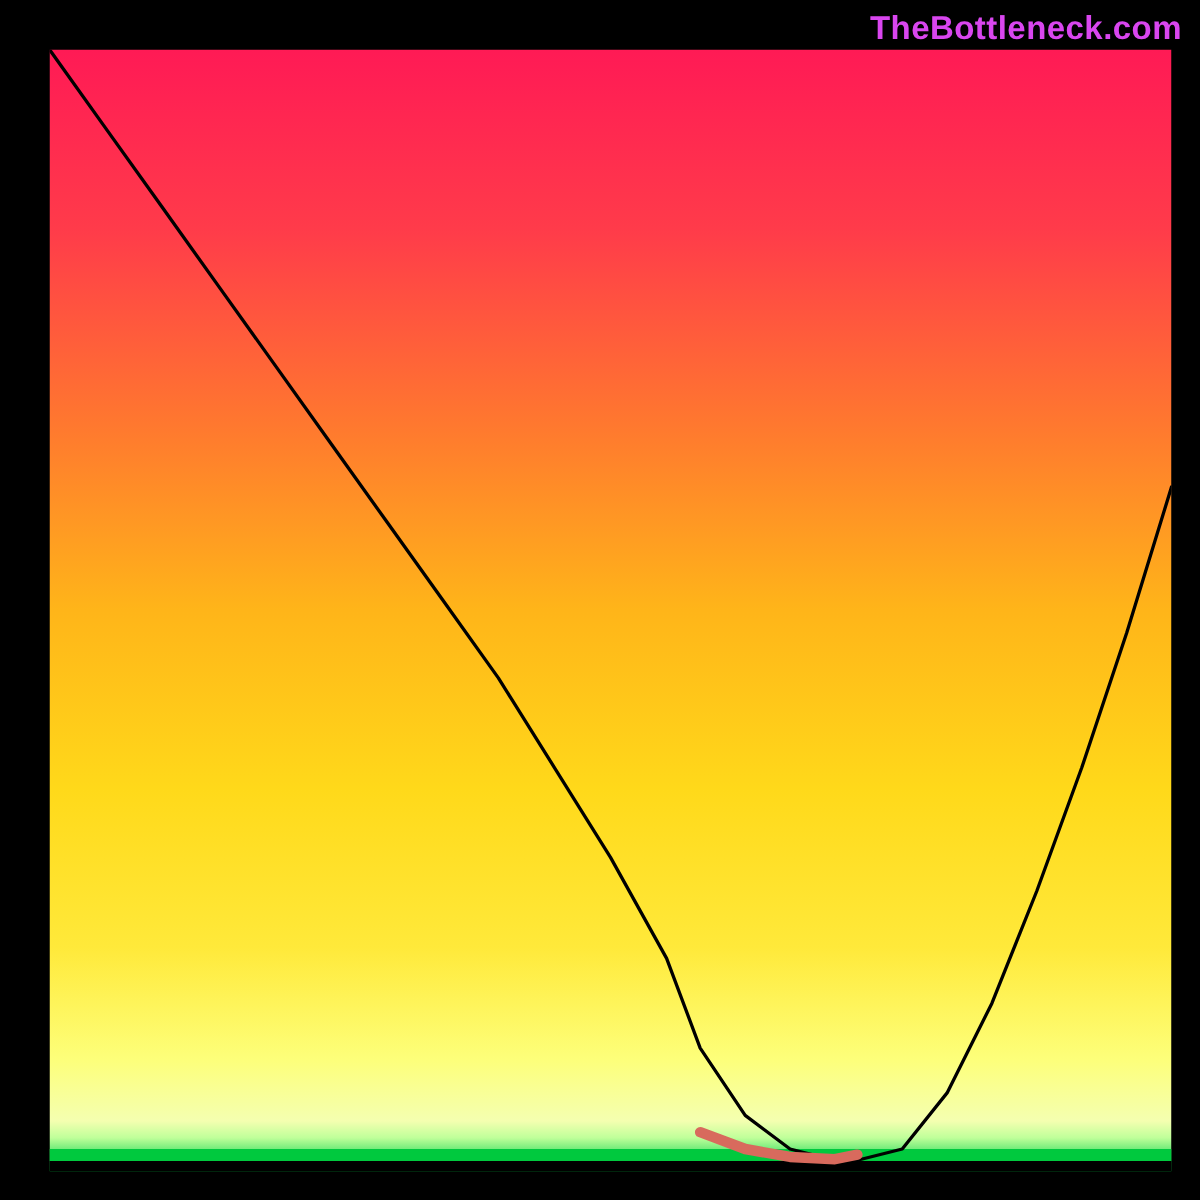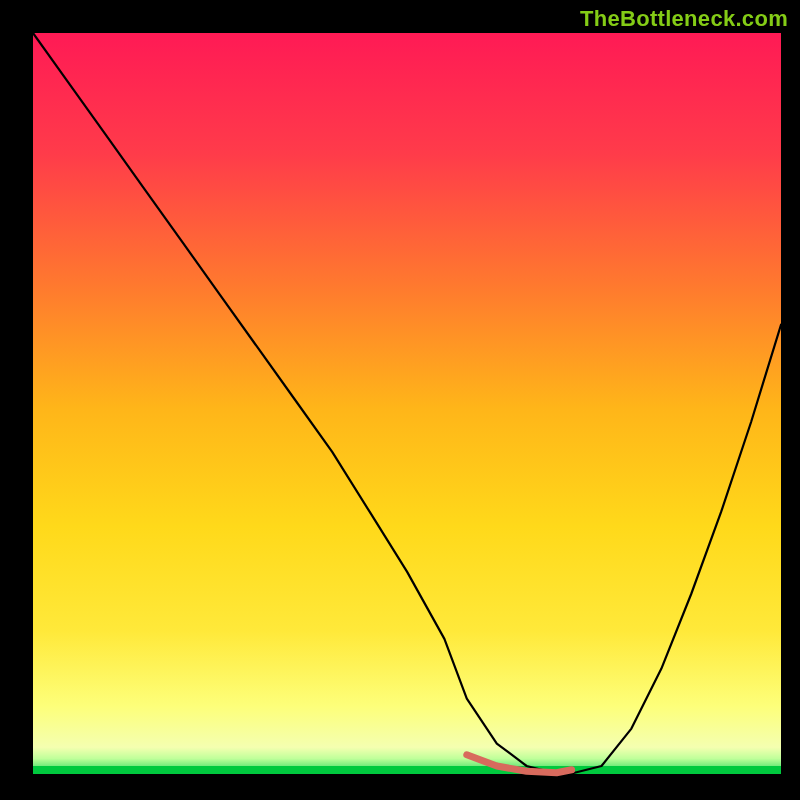--- a/index.html
+++ b/index.html
@@ -14,21 +14,21 @@
   .stage {
     position: relative;
     width: 800px;
     height: 800px;
     background: #000;
   }
   .watermark {
     position: absolute;
     top: 6px;
     right: 12px;
-    color: #84cc16;
+    color: #d946ef;
     font-size: 22px;
     font-weight: 600;
     letter-spacing: 0.3px;
     z-index: 5;
   }
   svg {
     position: absolute;
     top: 0;
     left: 0;
   }

